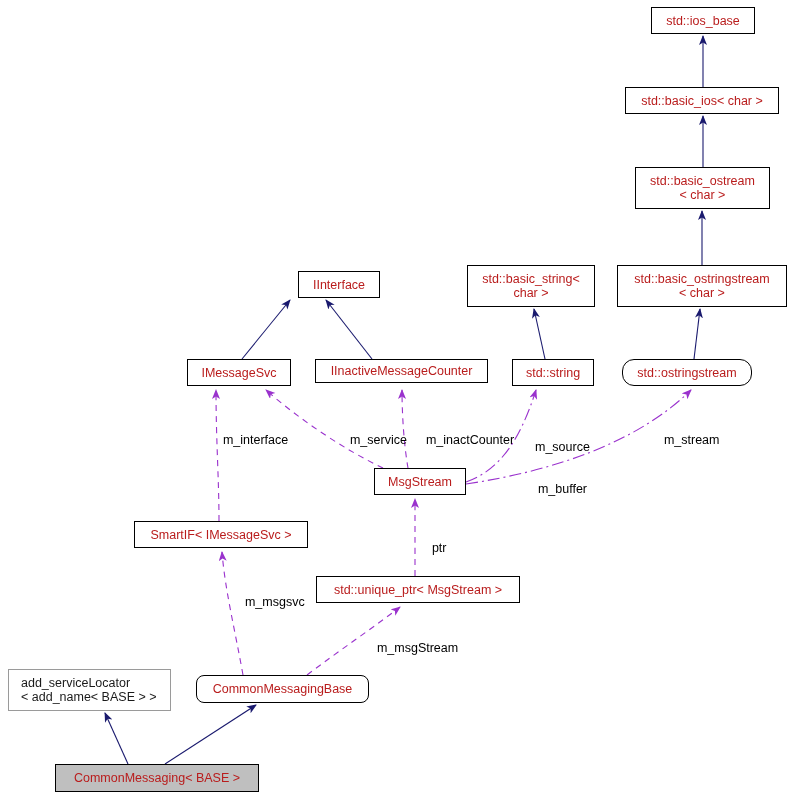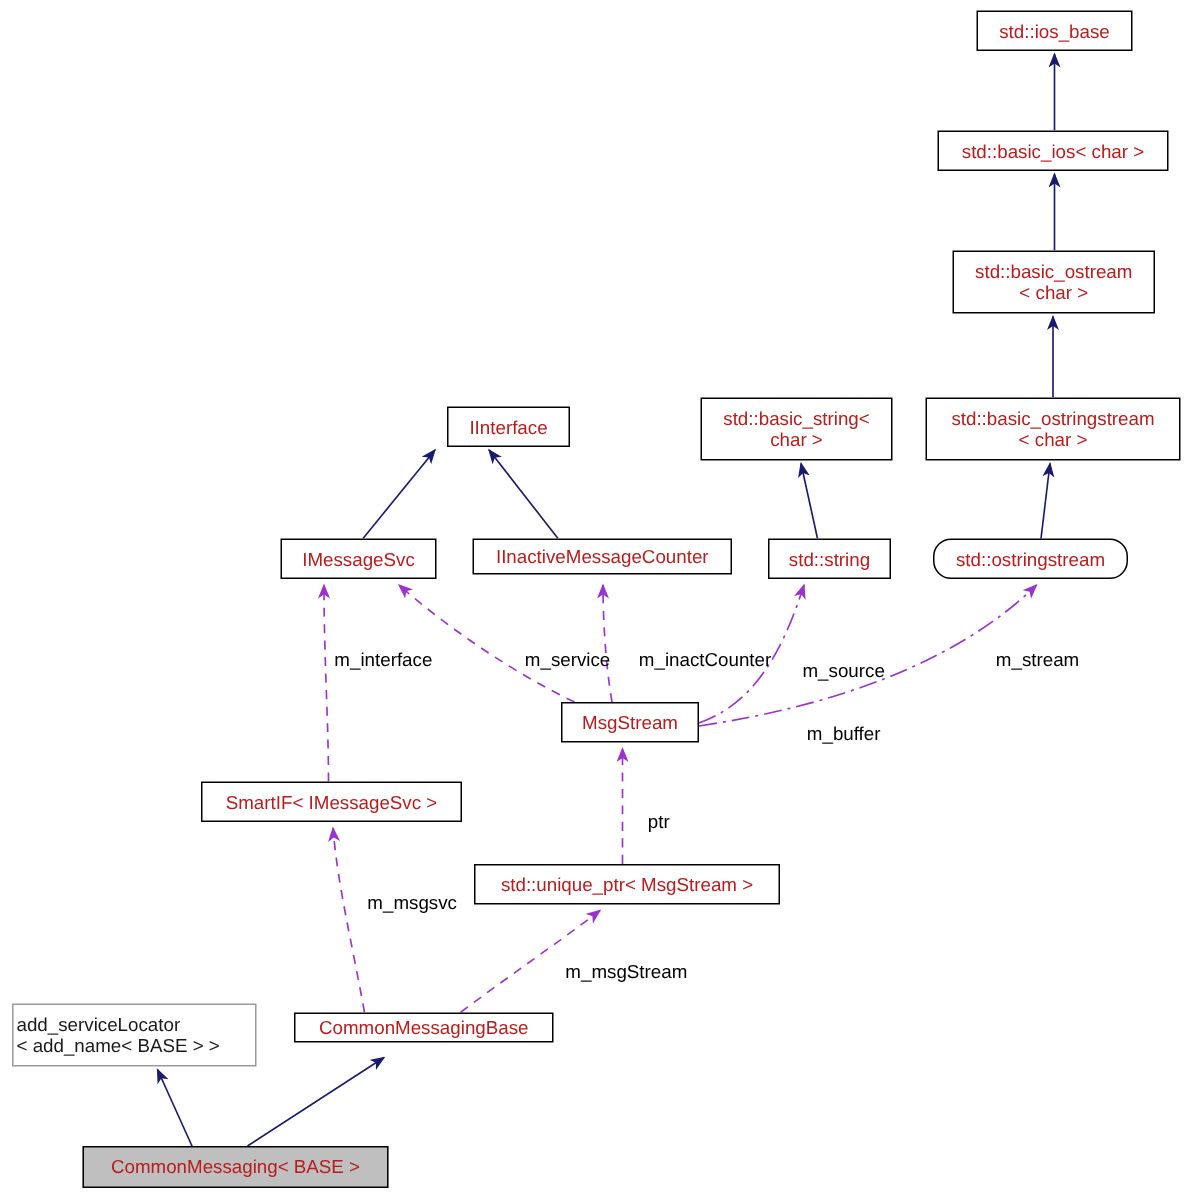--- a/index.html
+++ b/index.html
@@ -141,25 +141,25 @@
   </div>
   <div class="node" style="left: 374px; top: 468px; width: 92px; height: 27px;">
     <span class="l1">MsgStream</span>
   </div>
   <div class="node" style="left: 134px; top: 521px; width: 174px; height: 27px;">
     <span class="l1">SmartIF&lt; IMessageSvc &gt;</span>
   </div>
   <div class="node" style="left: 316px; top: 576px; width: 204px; height: 27px;">
     <span class="l1">std::unique_ptr&lt; MsgStream &gt;</span>
   </div>
-  <div class="node faded" style="align-items: flex-start; text-align: left; padding-left: 2px; left: 8px; top: 669px; width: 163px; height: 42px;">
+  <div class="node faded" style="align-items: flex-start; text-align: left; padding-left: 12px; left: 8px; top: 669px; width: 163px; height: 42px;">
     <span class="l1">add_serviceLocator</span>
     <span class="l2">&lt; add_name&lt; BASE &gt; &gt;</span>
   </div>
-  <div class="node" style="left: 196px; top: 675px; width: 173px; height: 20px;">
+  <div class="node" style="left: 196px; top: 675px; width: 173px; height: 28px; border-radius: 8px;">
     <span class="l1">CommonMessagingBase</span>
   </div>
   <div class="node highlight" style="left: 55px; top: 764px; width: 204px; height: 28px;">
     <span class="l1">CommonMessaging&lt; BASE &gt;</span>
   </div>
 
   <div class="edge-label" style="left: 209px; top: 419px;">
     <span>m_interface</span>
   </div>
   <div class="edge-label" style="left: 336px; top: 419px;">

